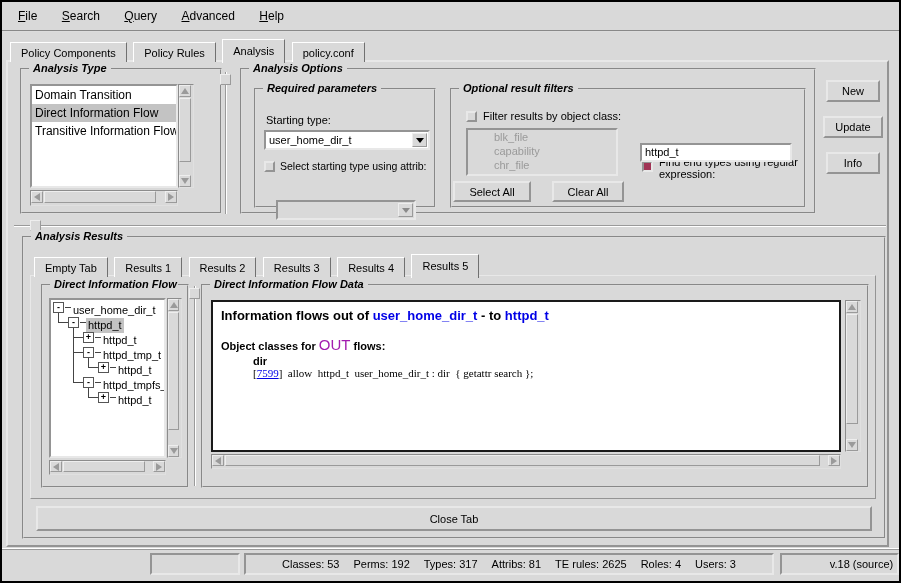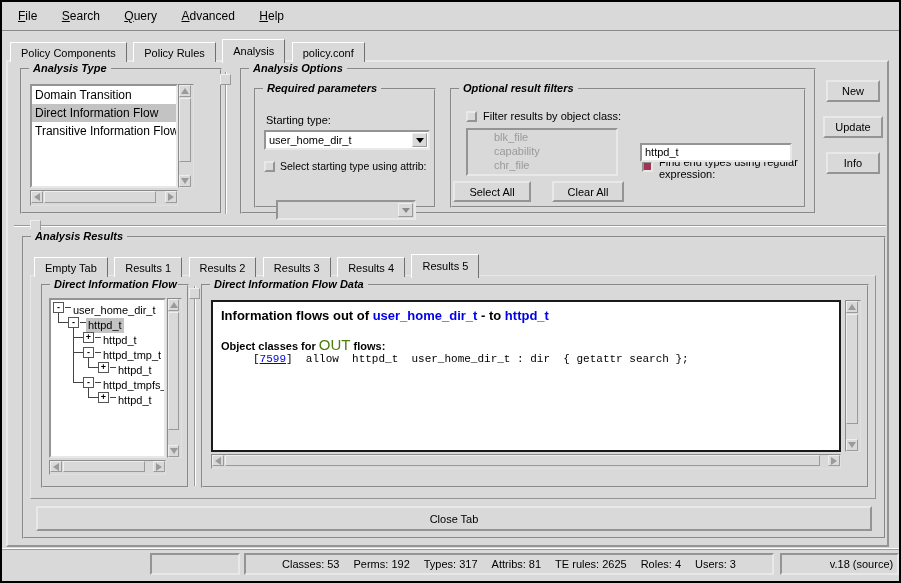--- a/index.html
+++ b/index.html
@@ -68,23 +68,23 @@
   .tree-exp { position:absolute; top:2px; width:11px; height:11px; background:#fff; border:1px solid #555;
               font-size:9px; line-height:9px; text-align:center; font-weight:bold; cursor:default; }
   .tree-dash { position:absolute; top:7px; width:6px; height:1px; background:#444; }
   .tree-lbl { font-size:11px; line-height:15px; padding:0 2px; display:inline-block; }
   .tree-lbl.selected { background:#c3c3c3; }
   .tree-line { position:absolute; background:#444; }
   
   .flow-h1 { font-size:13px; font-weight:bold; color:#000; white-space:nowrap; }
   .flow-h1 .blue { color:#0000e6; }
   .flow-h2 { margin-top:13px; font-size:11px; font-weight:bold; white-space:nowrap; }
-  .flow-h2 .big-blue { font-size:15px; font-weight:normal; color:#4d7c0f; }
+  .flow-h2 .big-blue { font-size:15px; font-weight:normal; color:#a21caf; }
   .flow-dir { margin-top:2px; margin-left:32px; font-size:11px; font-weight:bold; }
-  .flow-rule { margin-left:32px; font-family:Liberation Mono, monospace; font-size:11px; white-space:pre; }
+  .flow-rule { margin-left:32px; font-family:Liberation Serif, serif; font-size:11px; white-space:pre; }
   .flow-rule .rule-link { color:#0000e6; text-decoration:underline; cursor:pointer; }
   
   .status-cell { position:absolute; top:1px; height:22px; border:2px inset #e8e8e8;
                  display:flex; align-items:center; justify-content:center; font-size:11px; }
   .stat-item { margin:0 7px; white-space:nowrap; }
 </style>
 </head>
 <body>
 
 <div id="window">
@@ -284,20 +284,21 @@
 
         <div class="abs groove" style="left:170px; top:8px; width:668px; height:204px;">
           <span class="frame-label">Direct Information Flow Data</span>
           <div class="abs whitebox" style="left:8px; top:14px; width:630px; height:152px; border:2px solid #1a1a1a; overflow:hidden; padding:6px 8px;">
             <div class="flow-h1">
               <span>Information flows out of </span><span class="blue">user_home_dir_t</span><span> - to </span><span class="blue">httpd_t</span>
             </div>
             <div class="flow-h2">
               <span>Object classes for </span><span class="big-blue">OUT</span><span> flows:</span>
             </div>
+            <div class="flow-dir">dir</div>
             <div class="flow-rule"><span>[</span><span class="rule-link">7599</span><span>]</span><span>  allow  httpd_t  user_home_dir_t : dir  { getattr search };</span></div>
           </div>
           <div class="abs sb" style="left:642px; top:14px; width:16px; height:152px;">
             <div class="sb-btn" style="left:0;top:0;width:12px;height:12px;">
                 <i class="tri-up"></i>
               </div>
             <div class="sb-thumb" style="left:0;top:13px;width:12px;height:110px;"></div>
             <div class="sb-btn" style="left:0;bottom:0;width:12px;height:12px;">
                 <i class="tri-down"></i>
               </div>

